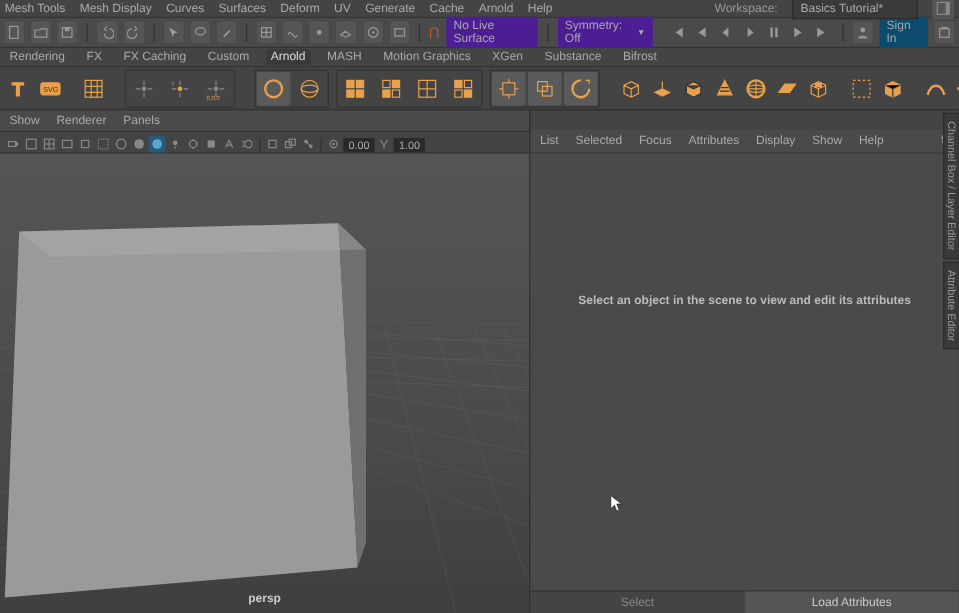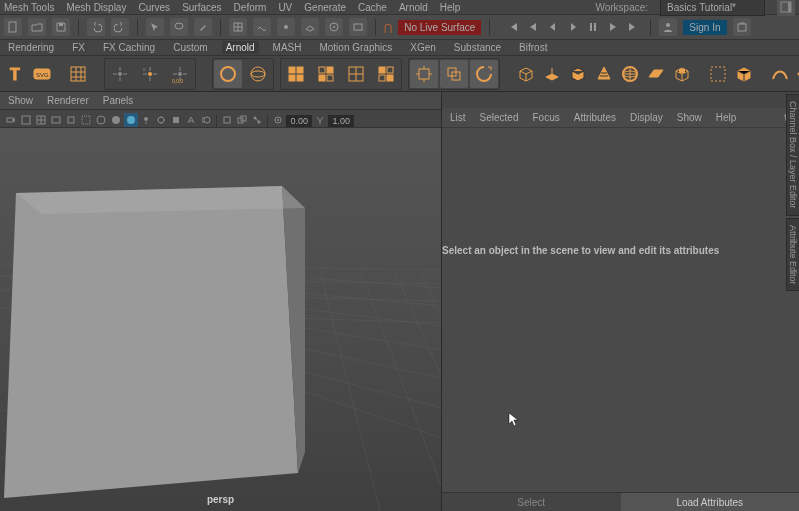--- a/index.html
+++ b/index.html
@@ -6,21 +6,21 @@
 body { background: #444; color: #aaa; font-size: 11px; width: 799px; height: 511px; overflow: hidden; }
 .row { display: flex; align-items: center; }
 .menubar { background: #444; height: 14px; padding: 0 4px; gap: 12px; font-size: 10px; }
 .menubar span { cursor: default; }
 .topbar { background: #4a4a4a; height: 26px; border-top: 1px solid #333; border-bottom: 1px solid #333; padding: 0 4px; gap: 6px; font-size: 10px; }
 .sep { width: 1px; height: 16px; background: #333; margin: 0 2px; }
 .ico { width: 18px; height: 18px; display: flex; align-items: center; justify-content: center; background: #555; border-radius: 2px; }
 .ico svg { width: 12px; height: 12px; }
 .ws-label { margin-left: auto; font-size: 10px; color: #999; }
 .ws-combo { background: #3a3a3a; padding: 2px 28px 2px 6px; border: 1px solid #2a2a2a; font-size: 10px; position: relative; }
-.nolive { background: #7f1d1d; padding: 2px 6px; font-size: 10px; display: flex; align-items: center; gap: 4px; }
+.nolive { background: #4c1d95; padding: 2px 6px; font-size: 10px; display: flex; align-items: center; gap: 4px; }
 .magnet { color: #c86432; }
 .playback { display: flex; gap: 2px; margin-left: 6px; }
 .playback .ico { background: transparent; }
 .shelfbar { background: #444; height: 16px; border-bottom: 1px solid #333; padding: 0 4px; gap: 10px; font-size: 10px; }
 .shelfbar span { padding: 1px 4px; text-align: center; }
 .shelfbar .active { background: #3a3a3a; color: #ddd; }
 .toolshelf { background: #444; height: 36px; border-bottom: 1px solid #2a2a2a; padding: 2px 6px; gap: 6px; }
 .tool { width: 28px; height: 28px; display: flex; align-items: center; justify-content: center; border-radius: 2px; }
 .tool.on { background: #5a5a5a; }
 .tool svg { width: 20px; height: 20px; }
@@ -31,21 +31,21 @@
 .vp-menubar { height: 18px; background: #4a4a4a; padding: 0 8px; gap: 14px; font-size: 10px; border-bottom: 1px solid #333; }
 .vp-toolbar { height: 18px; background: #444; padding: 0 4px; gap: 1px; border-bottom: 1px solid #333; align-items: flex-end; }
 .vp-toolbar .ti { width: 14px; height: 14px; display: flex; align-items: center; justify-content: center; }
 .vp-toolbar .ti svg { width: 10px; height: 10px; }
 .vp-canvas { flex: 1; position: relative; background: linear-gradient(180deg, #555 0%, #4a4a4a 60%, #3f3f3f 100%); overflow: hidden; }
 .vp-canvas svg { position: absolute; top: 0; left: 0; }
 .vp-label { position: absolute; bottom: 6px; left: 50%; transform: translateX(-50%); font-size: 10px; font-weight: bold; color: #ccc; }
 .attr-area { flex: 1; display: flex; flex-direction: column; background: #4a4a4a; margin-top: 16px; }
 .attr-menubar { height: 20px; padding: 0 8px; gap: 14px; font-size: 10px; border-bottom: 1px solid #3a3a3a; }
 .attr-menubar .pin { margin-left: auto; }
-.attr-body { flex: 1; display: flex; align-items: center; position: relative; }
+.attr-body { flex: 1; display: flex; align-items: center; justify-content: center; position: relative; }
 .attr-msg { font-size: 10px; color: #bbb; font-weight: bold; margin-top: -120px; }
 .cursor { position: absolute; left: 66px; top: 284px; }
 .attr-footer { height: 19px; background: #444; border-top: 1px solid #333; display: flex; }
 .attr-footer div { flex: 1; display: flex; align-items: center; justify-content: center; font-size: 10px; color: #888; }
 .attr-footer div.primary { background: #555; color: #ccc; }
 .sidetabs { position: absolute; right: 0; top: 94px; width: 13px; }
 .sidetab { writing-mode: vertical-rl; font-size: 9px; padding: 6px 1px; background: #3a3a3a; border: 1px solid #2a2a2a; margin-bottom: 2px; color: #999; }
 .numbox { background: #2a2a2a; padding: 1px 4px; font-size: 9px; min-width: 26px; text-align: right; }
 .signin { background: #0c4a6e; padding: 2px 6px; font-size: 10px; display: flex; align-items: center; gap: 4px; }
 </style>
@@ -148,20 +148,24 @@
     </span>
   <span class="ico">
       <svg viewBox="0 0 12 12">
         <rect x="2" y="3" width="8" height="6" fill="none" stroke="#999"></rect>
       </svg>
     </span>
   <div class="sep"></div>
   <span class="magnet">⋂</span>
   <span class="nolive">No Live Surface</span>
   <div class="sep"></div>
+  <span class="nolive">
+      <span>Symmetry: Off</span> 
+      <span style="font-size:7px">▼</span>
+    </span>
   <div class="playback">
     <span class="ico">
         <svg viewBox="0 0 12 12">
           <path d="M3 2v8M10 2L4 6l6 4z" fill="#999"></path>
         </svg>
       </span>
     <span class="ico">
         <svg viewBox="0 0 12 12">
           <path d="M9 2L3 6l6 4z" fill="#999"></path>
         </svg>

